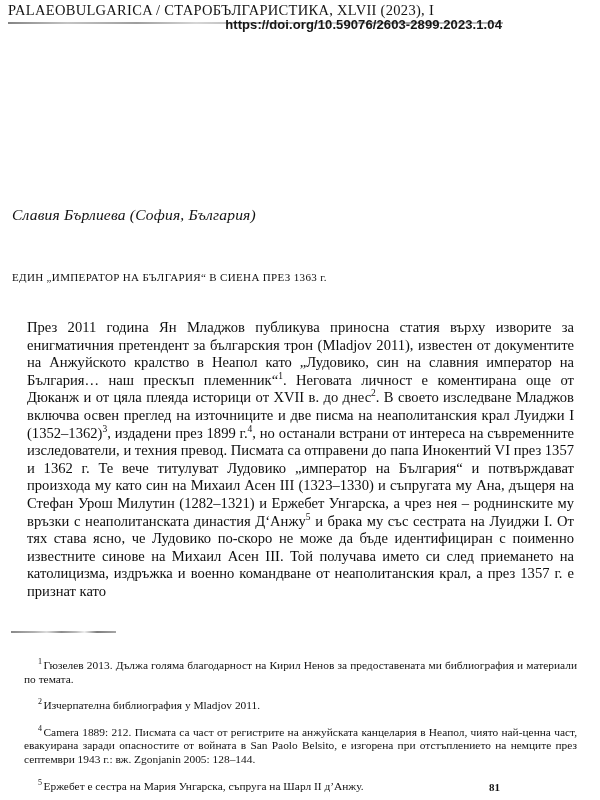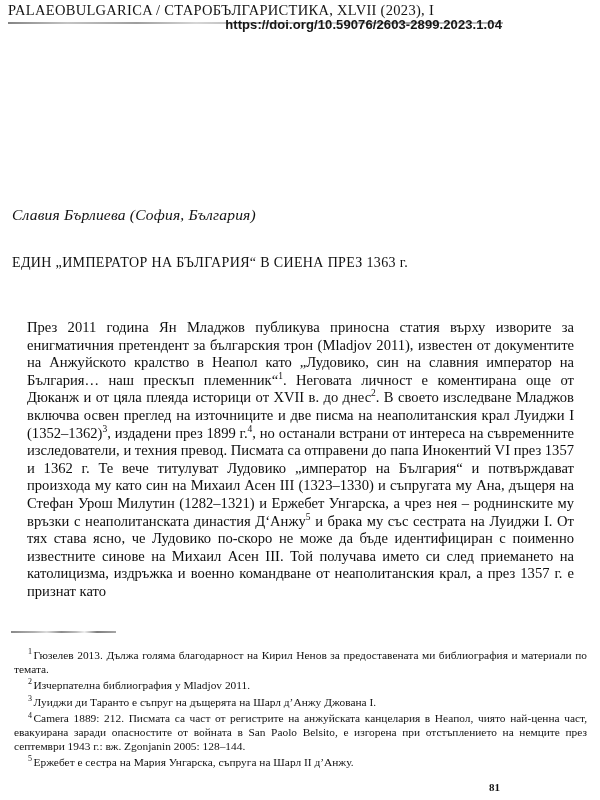--- a/index.html
+++ b/index.html
@@ -65,24 +65,24 @@
     left: 12px;
     font-style: italic;
     font-weight: 400;
     font-size: 15.5px;
     letter-spacing: 0.2px;
   }
 
   
   .article-title {
     position: absolute;
-    top: 246px;
+    top: 264px;
     left: 12px;
     right: 10px;
-    font-size: 14px;
+    font-size: 11px;
     font-weight: 400;
     letter-spacing: 0.35px;
     white-space: nowrap;
   }
 
   
   .body-text {
     position: absolute;
     top: 303px;
     left: 11px;
@@ -117,21 +117,21 @@
     position: absolute;
     left: 11px;
     top: 646px;
     width: 579px;
     font-size: 11.4px;
     line-height: 13.6px;
     text-align: justify;
     color: #121212;
   }
   .footnotes p {
-    margin: 3px;
+    margin: 13px;
     text-indent: 14px;
   }
   .footnotes sup {
     font-size: 8px;
     vertical-align: super;
     line-height: 0;
     margin-right: 1.5px;
   }
 
   
@@ -161,20 +161,19 @@
 
   <div class="body-text">
     <p><span>През 2011 година Ян Младжов публикува приносна статия върху изворите за енигматичния претендент за българския трон (Mladjov 2011), известен от документите на Анжуйското кралство в Неапол като „Лудовико, син на славния император на България… наш прескъп племенник“</span><sup>1</sup><span>. Неговата личност е коментирана още от Дюканж и от цяла плеяда историци от XVII в. до днес</span><sup>2</sup><span>. В своето изследване Младжов включва освен преглед на източниците и две писма на неаполитанския крал Луиджи I (1352–1362)</span><sup>3</sup><span>, издадени през 1899 г.</span><sup>4</sup><span>, но останали встрани от интереса на съвременните изследователи, и техния превод. Писмата са отправени до папа Инокентий VI през 1357 и 1362 г. Те вече титулуват Лудовико „император на България“ и потвърждават произхода му като син на Михаил Асен III (1323–1330) и съпругата му Ана, дъщеря на Стефан Урош Милутин (1282–1321) и Ержебет Унгарска, а чрез нея – роднинските му връзки с неаполитанската династия Д‘Анжу</span><sup>5</sup><span> и брака му със сестрата на Луиджи I. От тях става ясно, че Лудовико по-скоро не може да бъде идентифициран с поименно известните синове на Михаил Асен III. Той получава името си след приемането на католицизма, издръжка и военно командване от неаполитанския крал, а през 1357 г. е признат като</span></p>
   </div>
 
   <div class="fn-rule"></div>
 
   <div class="footnotes">
     <p><sup>1</sup><span>Гюзелев 2013. Дължа голяма благодарност на Кирил Ненов за предоставената ми библиография и материали по темата.</span></p>
     <p><sup>2</sup><span>Изчерпателна библиография у Mladjov 2011.</span></p>
-    <p><sup>3</sup><span>Луиджи ди Таранто е съпруг на дъщерята на Шарл д’Анжу Джована I.</span></p>
     <p><sup>4</sup><span>Camera 1889: 212. Писмата са част от регистрите на анжуйската канцелария в Неапол, чиято най-ценна част, евакуирана заради опасностите от войната в San Paolo Belsito, е изгорена при отстъплението на немците през септември 1943 г.: вж. Zgonjanin 2005: 128–144.</span></p>
     <p><sup>5</sup><span>Ержебет е сестра на Мария Унгарска, съпруга на Шарл II д’Анжу.</span></p>
   </div>
 
   <div class="folio">81</div>
 
 </div>
 
 </body></html>

